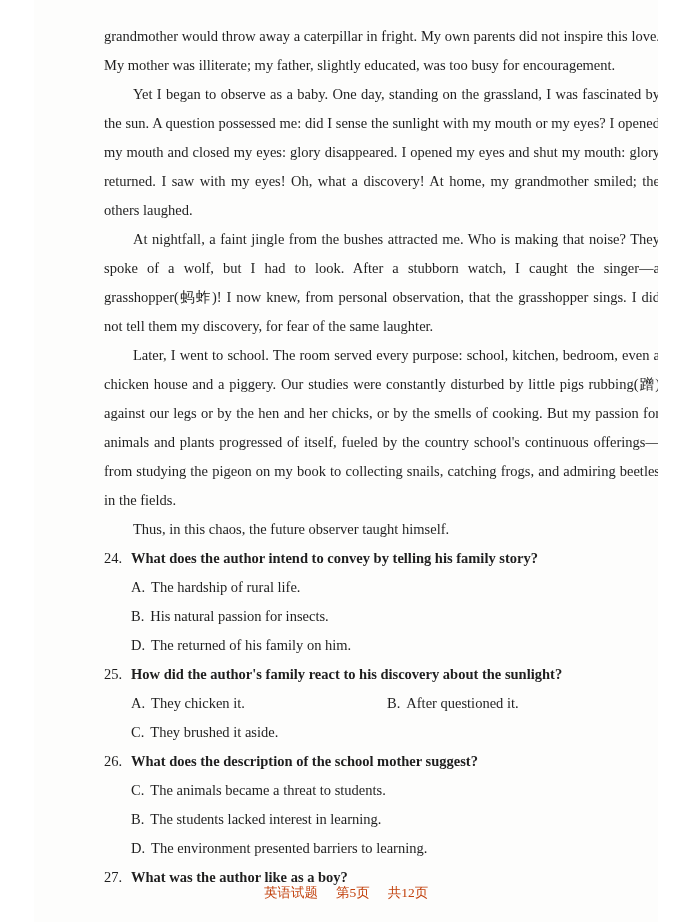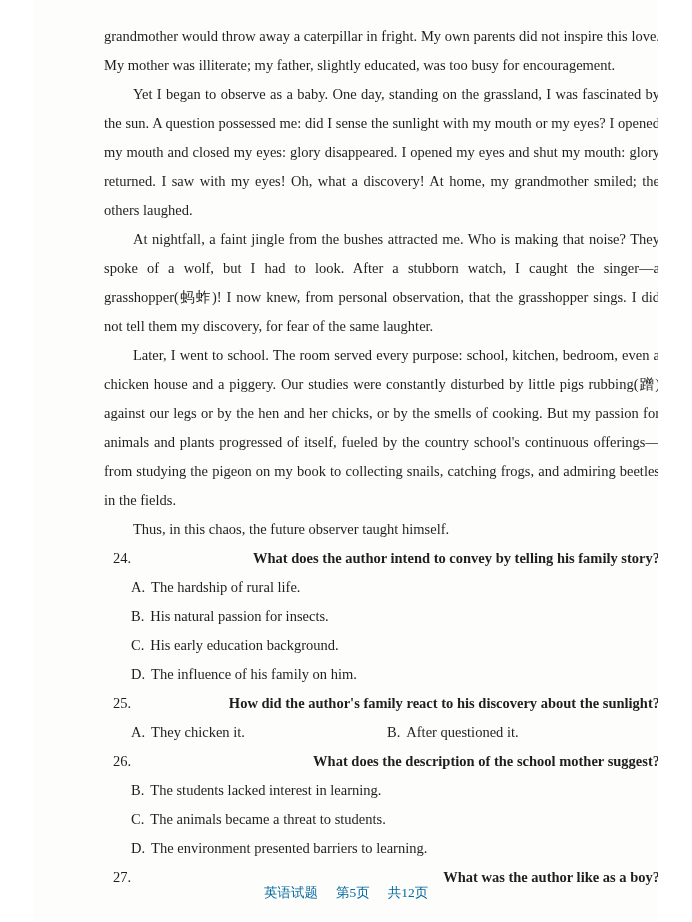--- a/index.html
+++ b/index.html
@@ -35,21 +35,20 @@
   }
   .questions {
     margin-top: 0;
   }
   .question {
     font-size: 14.5px;
     line-height: 29px;
   }
   .q-stem {
     display: flex;
-    text-align: right;
   }
   .q-num {
     flex: 0 0 27px;
   }
   .q-text {
     flex: 1 1 auto;
     font-weight: bold;
   }
   .options {
     padding-left: 27px;
@@ -67,21 +66,21 @@
     display: grid;
     grid-template-columns: 256px auto;
   }
   .footer {
     position: absolute;
     left: 0;
     right: 0;
     bottom: 20px;
     text-align: center;
     font-size: 13.5px;
-    color: #0369a1;
+    color: #c2410c;
   }
   .footer span {
     margin: 0 9px;
   }
 </style>
 </head>
 <body>
 
 <div class="page">
   <div class="content">
@@ -97,44 +96,44 @@
     <div class="questions">
 
       <div class="question">
         <div class="q-stem">
           <span class="q-num">24.</span>
           <span class="q-text">What does the author intend to convey by telling his family story?</span>
         </div>
         <div class="options one-col">
           <div class="option"><span class="opt-label">A.</span><span>The hardship of rural life.</span></div>
           <div class="option"><span class="opt-label">B.</span><span>His natural passion for insects.</span></div>
-          <div class="option"><span class="opt-label">C.</span><span>His early education background.</span></div>
-          <div class="option"><span class="opt-label">D.</span><span>The influence of his family on him.</span></div>
+          <div class="option"><span class="opt-label">D.</span><span>The returned of his family on him.</span></div>
         </div>
       </div>
 
       <div class="question">
         <div class="q-stem">
           <span class="q-num">25.</span>
           <span class="q-text">How did the author's family react to his discovery about the sunlight?</span>
         </div>
         <div class="options two-col">
           <div class="option"><span class="opt-label">A.</span><span>They chicken it.</span></div>
           <div class="option"><span class="opt-label">B.</span><span>After questioned it.</span></div>
+          <div class="option"><span class="opt-label">C.</span><span>They brushed it aside.</span></div>
         </div>
       </div>
 
       <div class="question">
         <div class="q-stem">
           <span class="q-num">26.</span>
           <span class="q-text">What does the description of the school mother suggest?</span>
         </div>
         <div class="options one-col">
+          <div class="option"><span class="opt-label">C.</span><span>The animals became a threat to students.</span></div>
           <div class="option"><span class="opt-label">B.</span><span>The students lacked interest in learning.</span></div>
-          <div class="option"><span class="opt-label">C.</span><span>The animals became a threat to students.</span></div>
           <div class="option"><span class="opt-label">D.</span><span>The environment presented barriers to learning.</span></div>
         </div>
       </div>
 
       <div class="question">
         <div class="q-stem">
           <span class="q-num">27.</span>
           <span class="q-text">What was the author like as a boy?</span>
         </div>
 

